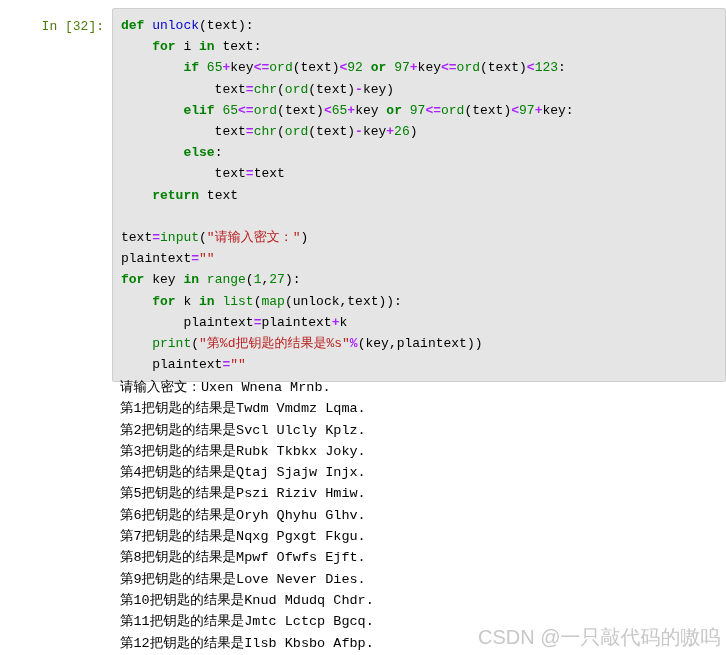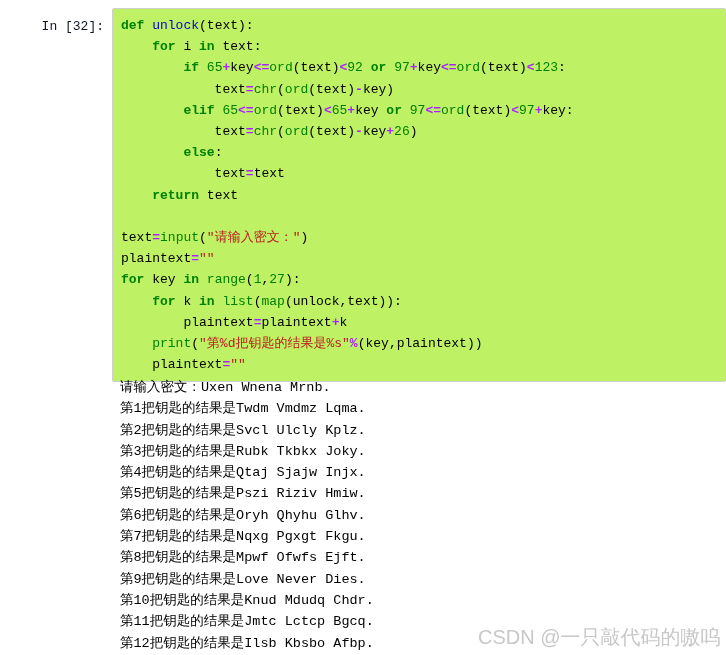--- a/index.html
+++ b/index.html
@@ -35,29 +35,29 @@
 
   .prompt {
     width: 112px;
     flex: 0 0 112px;
     text-align: right;
     padding-right: 8px;
     box-sizing: border-box;
     font-family: "Liberation Mono", "DejaVu Sans Mono", monospace;
     font-size: 13px;
     line-height: 21px;
-    color: #0f172a;
+    color: #4d7c0f;
     white-space: pre;
     padding-top: 8px;
     user-select: none;
   }
 
   .input-area {
     flex: 1 1 auto;
-    background: #bef264;
+    background: #e5e5e5;
     border: 1px solid #cfcfcf;
     border-radius: 2px;
     box-sizing: border-box;
     padding: 6px 6px 6px 8px;
     min-height: 355px;
   }
 
   pre.code {
     margin: 0;
     font-family: "Liberation Mono", "DejaVu Sans Mono", monospace;

